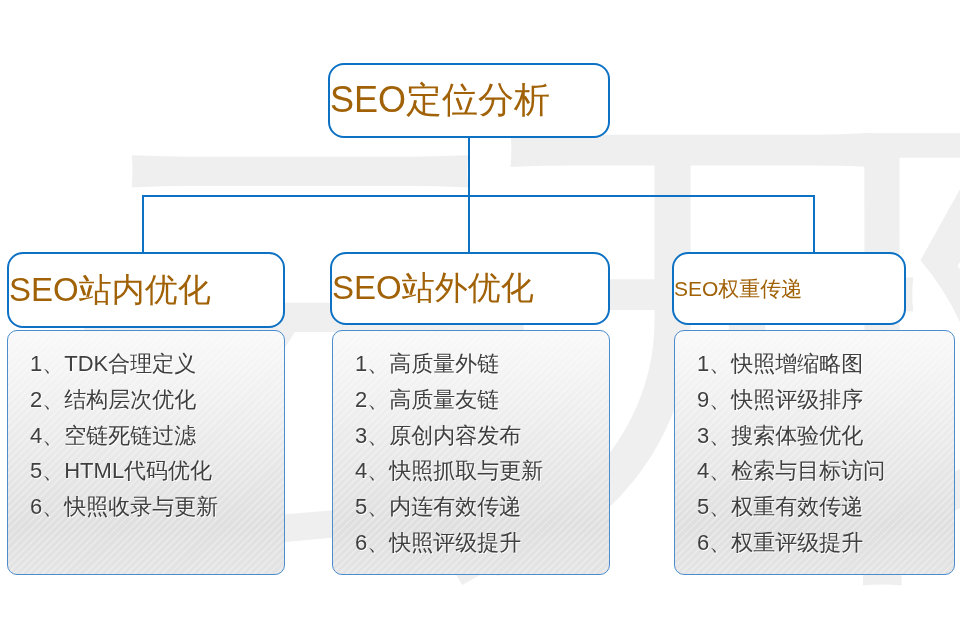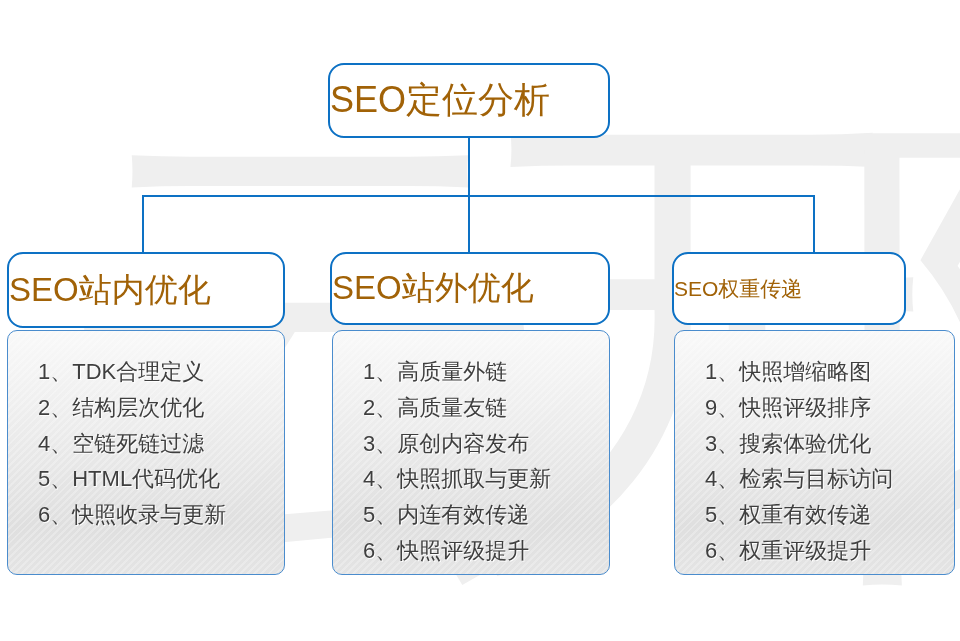--- a/index.html
+++ b/index.html
@@ -59,21 +59,21 @@
     background:
       repeating-linear-gradient(135deg, rgba(255,255,255,0.25) 0 2px, rgba(255,255,255,0) 2px 5px),
       linear-gradient(180deg, #f9f9f9 0%, #ececec 40%, #dfdfdf 80%, #e4e4e4 100%);
   }
   .list-box.col-left  { left: 7px;   top: 330px; width: 278px; height: 245px; }
   .list-box.col-mid   { left: 332px; top: 330px; width: 278px; height: 245px; }
   .list-box.col-right { left: 674px; top: 330px; width: 281px; height: 245px; }
 
   .list-box ul {
     list-style: none;
-    margin: 8px;
+    margin: 0;
     padding: 15px 8px 0 22px;
   }
   .list-box li {
     font-size: 22px;
     line-height: 35.8px;
     color: #3f3f3f;
     text-shadow: 1px 1px 0 rgba(255,255,255,0.95);
     white-space: nowrap;
   }
 </style>

